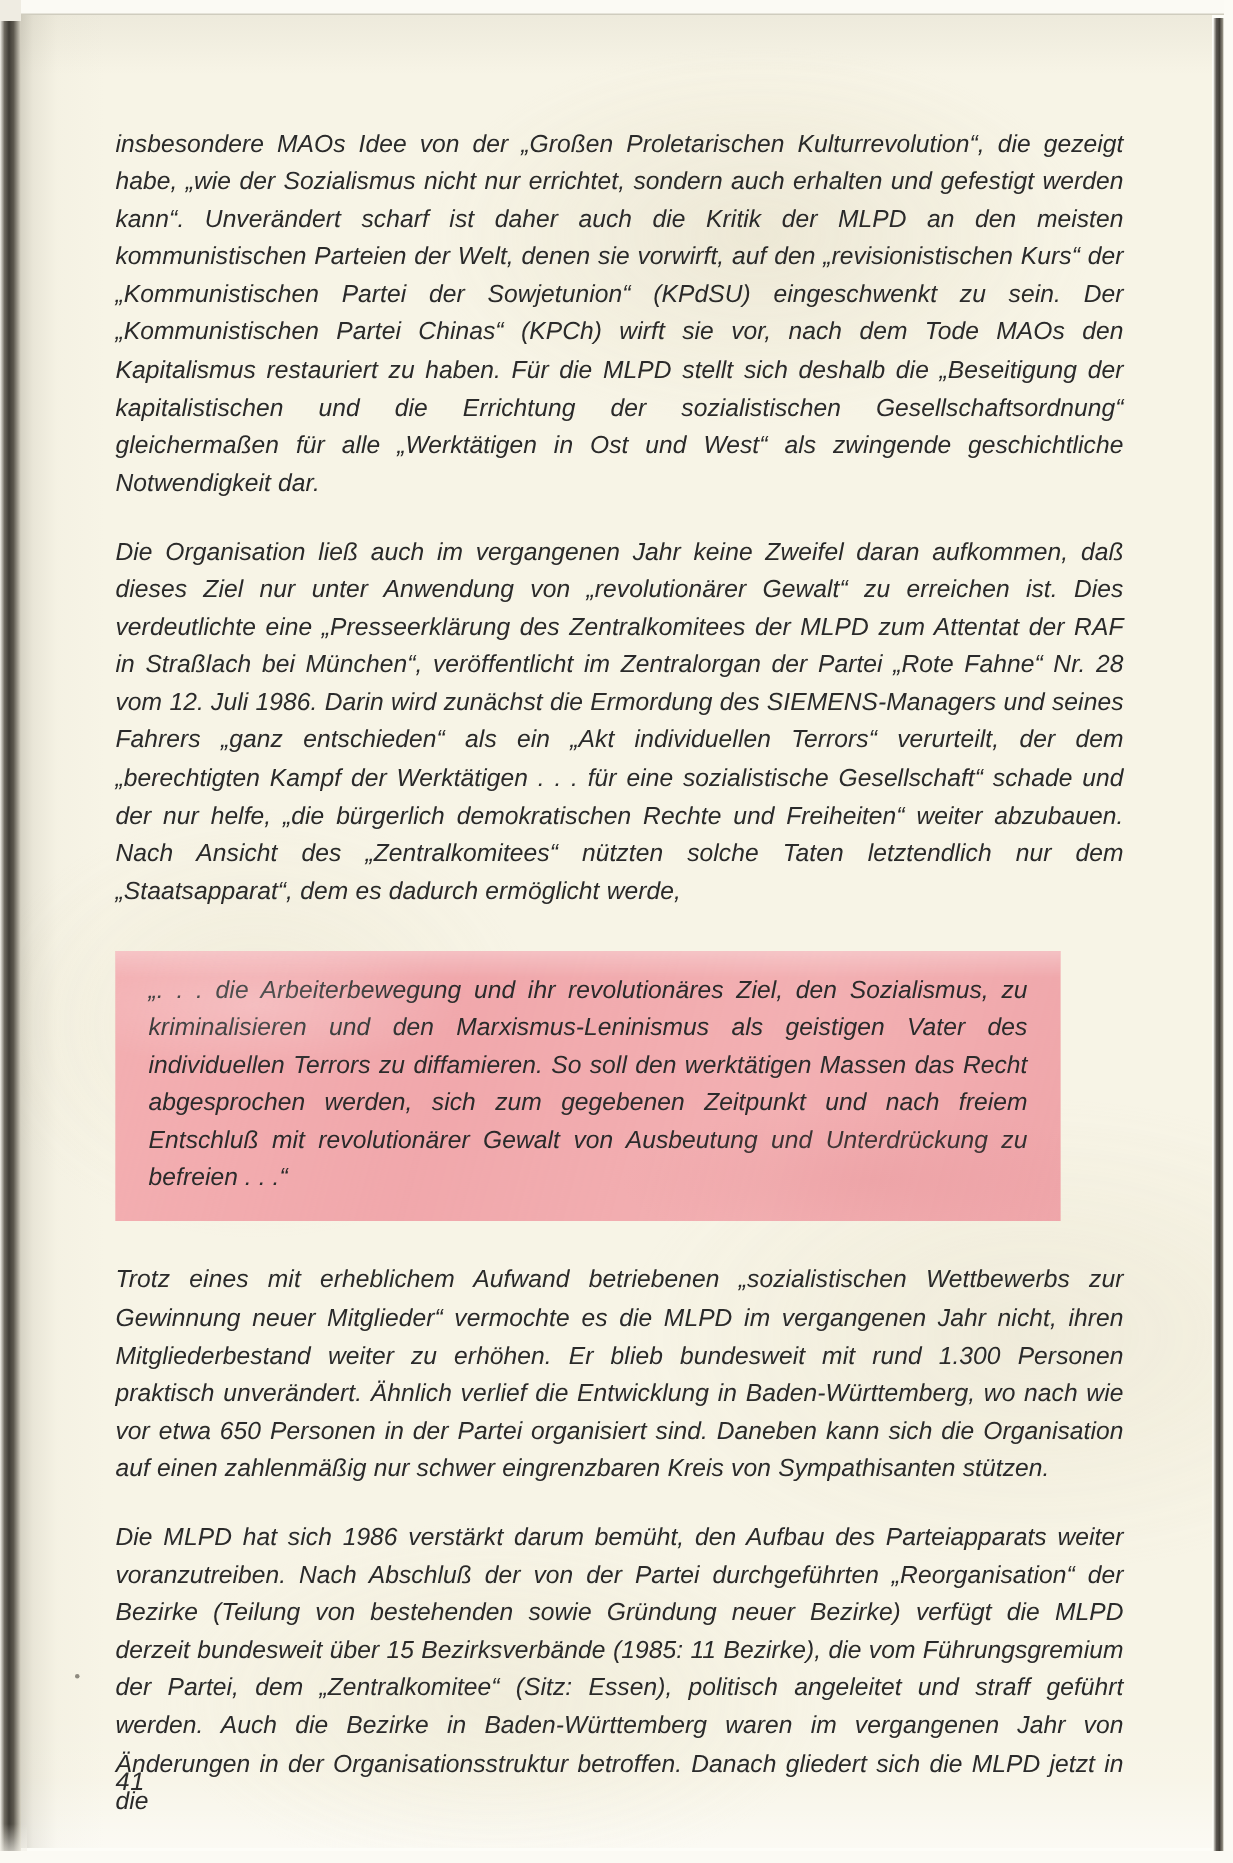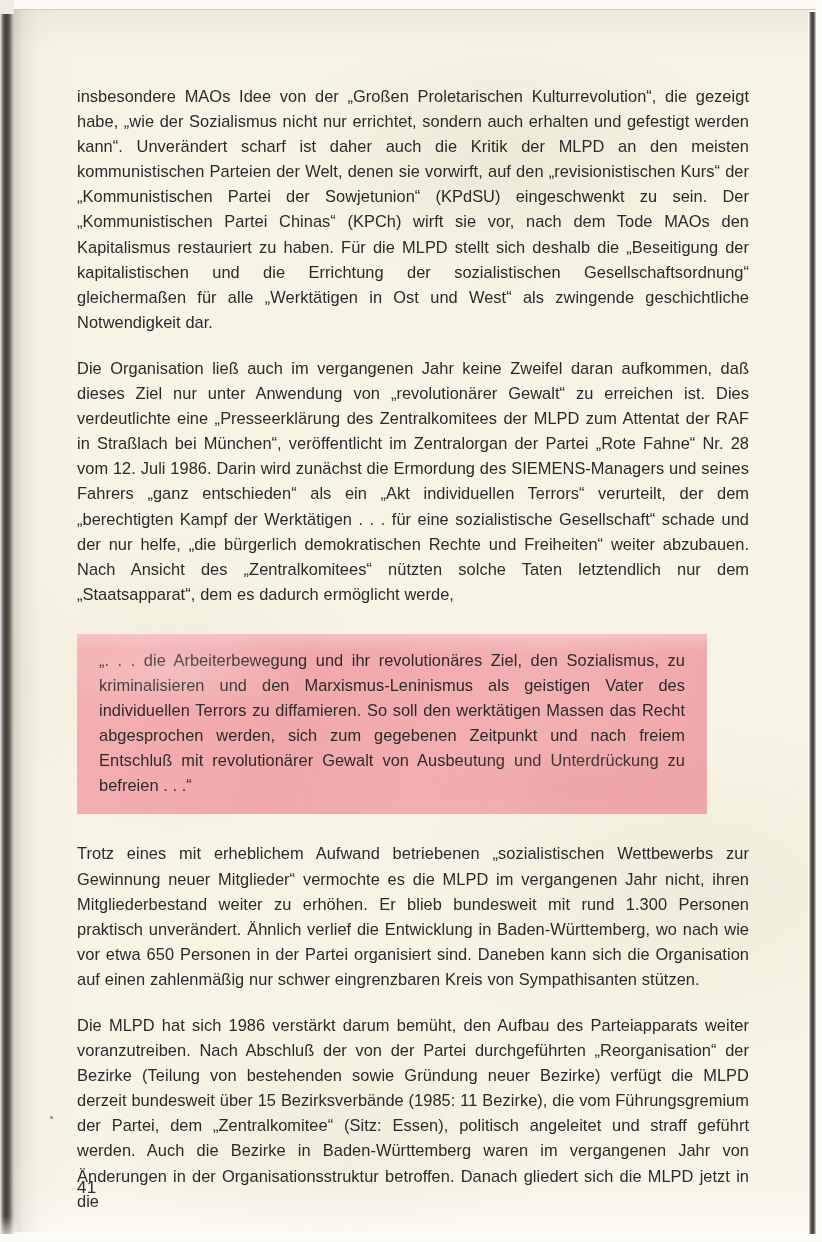--- a/index.html
+++ b/index.html
@@ -41,20 +41,21 @@
         rgba(200,195,175,0.05) 26px,
         rgba(255,255,255,0) 58px),
       linear-gradient(to bottom,
         rgba(150,145,128,0.10) 0px,
         rgba(255,255,255,0) 40px),
       linear-gradient(to top,
         rgba(255,255,255,0.55) 0px,
         rgba(255,255,255,0.10) 46px,
         rgba(255,255,255,0) 90px),
       #f7f4e6;
+    font-style: italic;
   }
 
   
   .grain {
     position: absolute;
     inset: 0;
     pointer-events: none;
     background:
       radial-gradient(ellipse 320px 180px at 62% 12%, rgba(214,206,182,0.30), rgba(0,0,0,0) 70%),
       radial-gradient(ellipse 260px 200px at 20% 55%, rgba(216,209,186,0.22), rgba(0,0,0,0) 72%),

